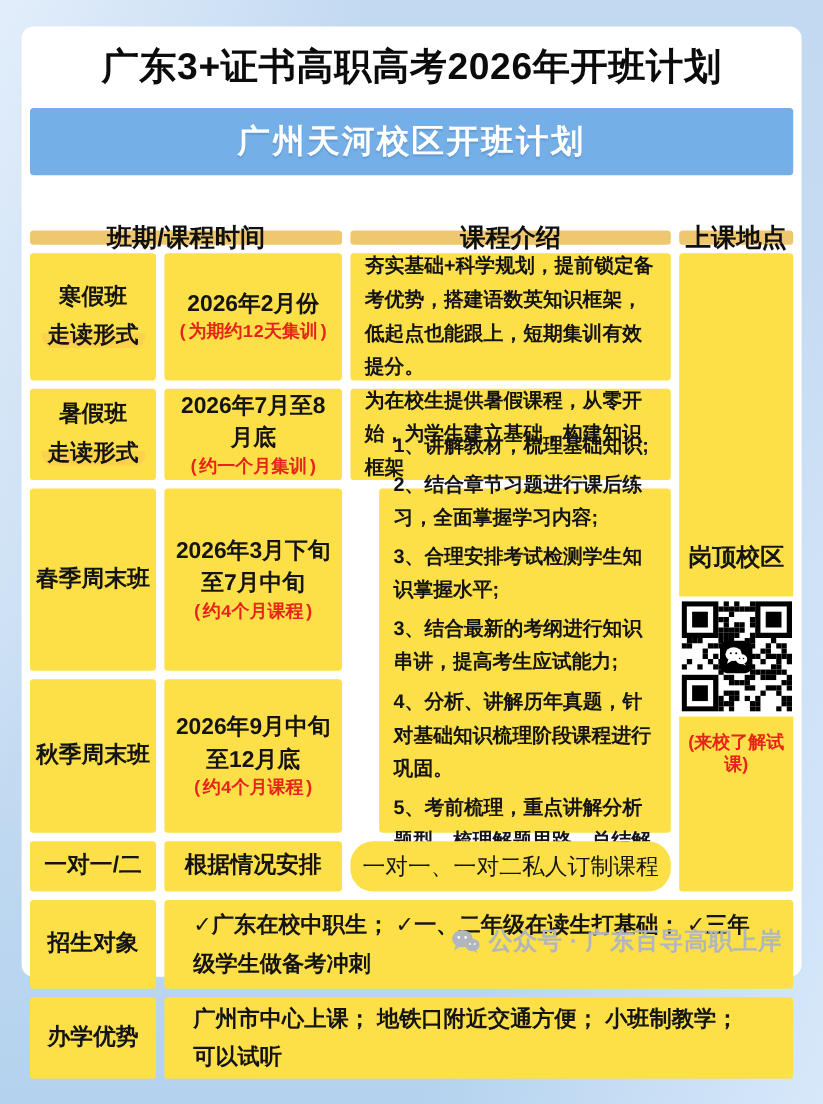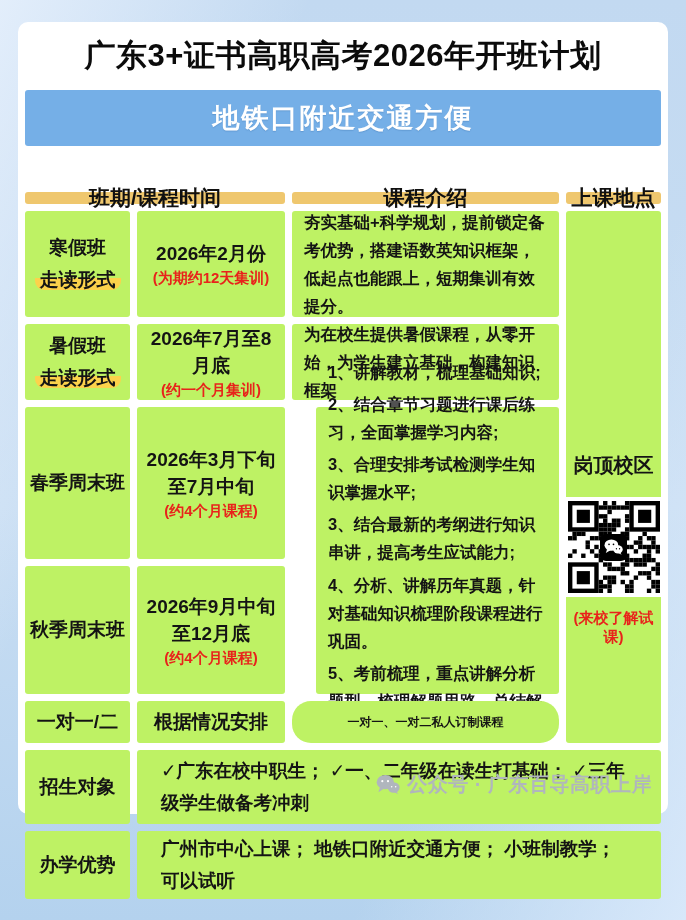--- a/index.html
+++ b/index.html
@@ -24,43 +24,43 @@
     display:flex;align-items:center;justify-content:center;
     color:#ffffff;font-size:27px;font-weight:800;letter-spacing:2px;
     text-shadow:0 1px 1px rgba(40,90,150,.25);
   }
   .table{
     margin:6px 7px 0 7px;display:grid;gap:7px;
     grid-template-columns:105px 148px 267px 95px;
     grid-template-rows:52px 106px 76px 152px 128px 42px 74px 68px;
   }
   .cell{
-    background:#bef264;border-radius:3px;display:flex;flex-direction:column;
+    background:#fde047;border-radius:3px;display:flex;flex-direction:column;
     align-items:center;justify-content:center;text-align:center;
     color:#141414;box-sizing:border-box;
   }
   .th{
     background:#efc76e;font-size:21px;font-weight:800;color:#101010;margin-top:40px;
   }
   .th-schedule{grid-column:1/3;grid-row:1;}
   .th-intro{grid-column:3;grid-row:1;}
   .th-location{grid-column:4;grid-row:1;}
   .label-cell{font-size:19px;font-weight:800;line-height:1.7;}
   .hl{
     background:linear-gradient(180deg,rgba(0,0,0,0) 42%,#fcd24b 42%);
     border-radius:9px;padding:0 5px;
   }
   .time-cell{font-size:19px;font-weight:800;line-height:1.45;padding:0 6px;}
-  .note-red{color:#e8231b;font-size:15px;font-weight:700;margin-top:0;line-height:1.3;}
+  .note-red{color:#e8231b;font-size:15px;font-weight:700;margin-top:0;line-height:1.3;font-family:Liberation Mono, monospace;}
   .intro-cell{
     align-items:flex-start;text-align:left;justify-content:center;
     font-size:16.5px;font-weight:700;line-height:1.7;padding:10px 12px;
   }
   .intro-center{justify-content:center;align-items:center;text-align:center;
-    font-size:12px;font-weight:700;border-radius:19px;}
+    font-size:19px;font-weight:400;border-radius:19px;}
   .list-cell{gap:2px;margin-left:24px;}
   .list-cell div{margin:1px 0;}
   .loc-cell{
     grid-column:4;grid-row:2/7;justify-content:flex-start;padding-top:238px;
   }
   .loc-name{font-size:20px;font-weight:800;line-height:1.6;}
   .qr-wrap{position:relative;width:100px;height:100px;background:#ffffff;
     margin-top:16px;border-radius:2px;display:flex;align-items:center;justify-content:center;}
   .qr-logo{
     position:absolute;left:50%;top:50%;width:27px;height:27px;margin:-13.5px 0 0 -13.5px;
@@ -81,21 +81,21 @@
   .span-weekend{grid-column:3;grid-row:4/6;}
 </style>
 </head>
 <body>
 
 <div class="card">
 
   <div class="poster-title">广东3+证书高职高考2026年开班计划</div>
 
   <div class="section-bar">
-    <span>地铁口附近交通方便</span>
+    <span>广州天河校区开班计划</span>
   </div>
 
   <div class="table">
 
     <div class="cell th th-schedule">班期/课程时间</div>
     <div class="cell th th-intro">课程介绍</div>
     <div class="cell th th-location">上课地点</div>
 
     <div class="cell label-cell c1 r2">
       <div>寒假班</div>

